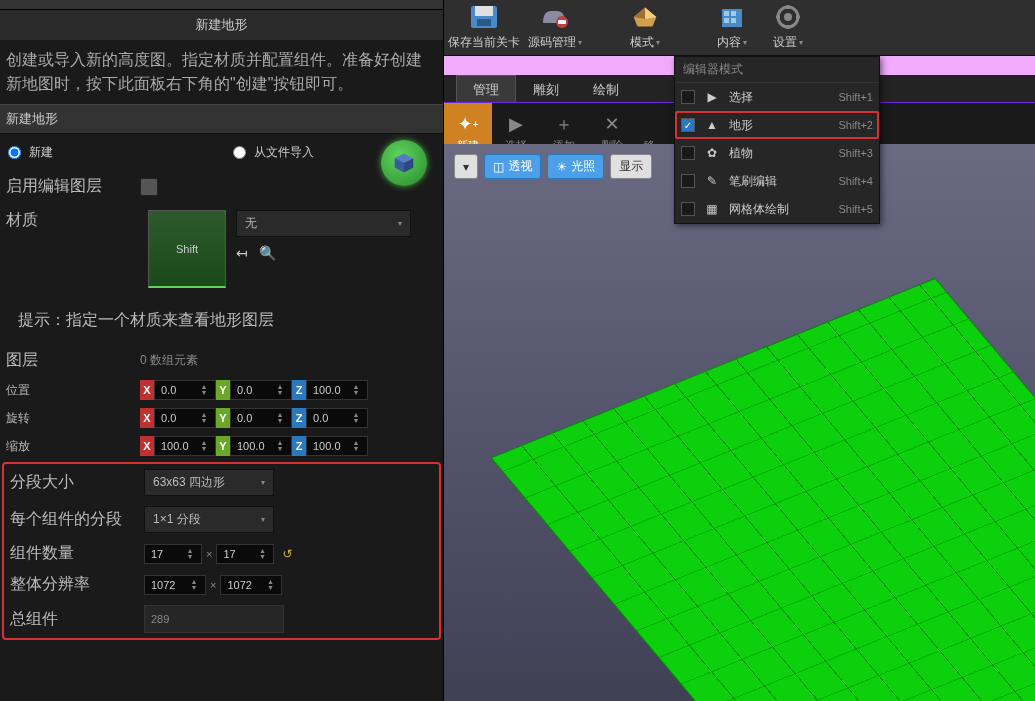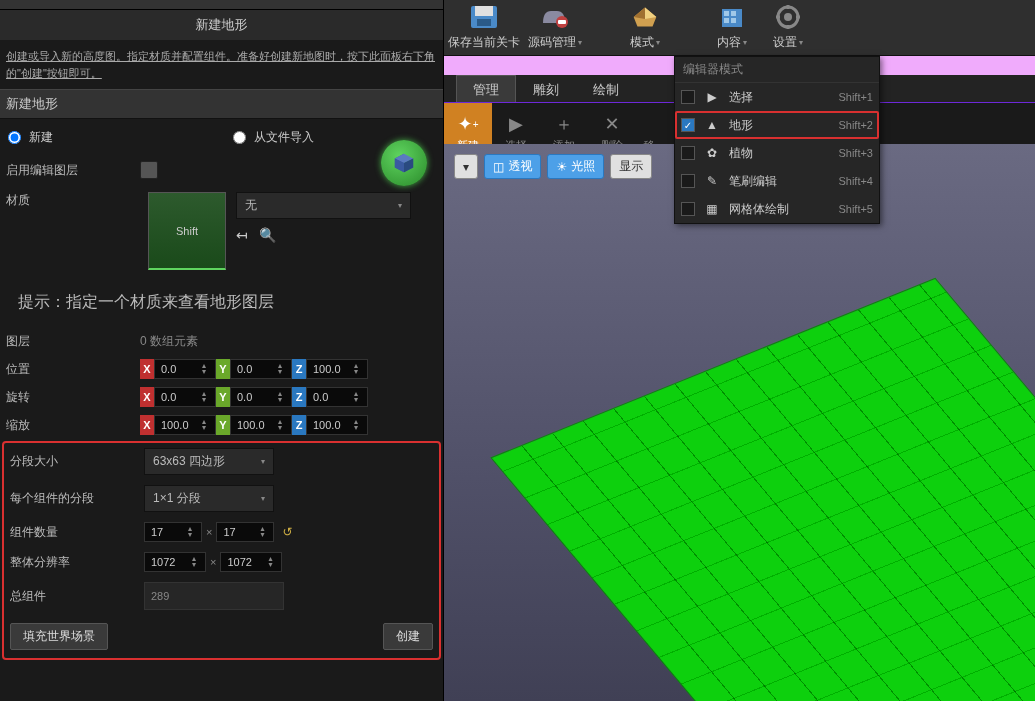--- a/index.html
+++ b/index.html
@@ -2,29 +2,29 @@
 <html><head>
 <meta charset="utf-8">
 <style>
 * { margin: 0; padding: 0; box-sizing: border-box; font-family: "Microsoft YaHei", Arial, sans-serif; }
 body { background: #262626; color: #b0b0b0; font-size: 12px; width: 1035px; height: 701px; overflow: hidden; position: relative; }
 
 
 .left-panel { position: absolute; left: 0; top: 0; width: 444px; height: 701px; background: #1a1a1a; border-right: 1px solid #000; }
 .header-strip { height: 10px; background: #333; border-bottom: 1px solid #000; }
 .section-title { background: #2a2a2a; text-align: center; padding: 6px; color: #ccc; font-size: 13px; }
-.description { padding: 8px 6px; color: #aaa; font-size: 11px; line-height: 1.5; position: relative; text-decoration: underline; }
+.description { padding: 8px 6px; color: #aaa; font-size: 16px; line-height: 1.5; position: relative; }
 .cube-icon { position: absolute; right: 16px; top: 100px; width: 46px; height: 46px; border-radius: 50%; background: radial-gradient(circle at 40% 35%, #5fd45f, #2a8a2a); display: flex; align-items: center; justify-content: center; box-shadow: 0 0 6px #44aa44; }
 .cube-icon svg { width: 22px; height: 22px; }
 .sub-header { background: #333; padding: 5px 6px; color: #ccc; font-size: 13px; border-top: 1px solid #444; border-bottom: 1px solid #111; }
 .radio-row { display: flex; align-items: center; padding: 10px 8px; gap: 180px; }
 .radio-opt { display: flex; align-items: center; gap: 8px; color: #ccc; }
 .radio-opt input[type=radio] { width: 13px; height: 13px; }
 .prop-row { display: flex; align-items: center; padding: 5px 4px; min-height: 28px; }
-.prop-label { width: 136px; color: #bbb; font-size: 12px; padding-left: 2px; }
+.prop-label { width: 136px; color: #bbb; font-size: 16px; padding-left: 2px; }
 .checkbox-gray { width: 18px; height: 18px; background: #555; border: 1px solid #222; border-radius: 2px; }
 .material-row { display: flex; align-items: flex-start; padding: 8px 4px; }
 .material-thumb { width: 78px; height: 78px; background: linear-gradient(#2d5a2d, #1a4a1a); border: 1px solid #555; border-bottom: 2px solid #5fd45f; display: flex; align-items: center; justify-content: center; color: #ccc; font-size: 11px; margin-left: 8px; }
 .material-right { flex: 1; margin-left: 10px; }
 .dropdown-dark { background: #2a2a2a; border: 1px solid #111; color: #bbb; padding: 4px 8px; width: 175px; display: flex; justify-content: space-between; align-items: center; cursor: pointer; }
 .arrow-icons { display: flex; gap: 12px; margin-top: 8px; color: #ccc; font-size: 14px; }
 .hint-row { padding: 14px 18px; color: #bbb; font-size: 16px; }
 .xyz-row { display: flex; align-items: center; padding: 4px 4px; }
 .xyz-label { width: 136px; color: #bbb; font-size: 12px; padding-left: 2px; }
 .axis-badge { width: 14px; height: 20px; display: inline-flex; align-items: center; justify-content: center; color: #fff; font-size: 11px; font-weight: bold; }
@@ -233,24 +233,20 @@
         <div class="num-wrap" style="width:62px">
             <input class="num-input" style="width: 42px;" value="1072">
             <span class="spinner">▴<br>▾</span>
           </div>
       </div>
     </div>
     <div class="prop-row">
       <div class="prop-label">总组件</div>
       <div class="readonly-cell">289</div>
     </div>
-    <div class="bottom-bar">
-      <button class="btn">填充世界场景</button>
-      <button class="btn">创建</button>
-    </div>
   </div>
 </div>
 
 <div class="right-area">
   <div class="toolbar">
     <div class="toolbar-btn">
       <div class="ticon">
           <svg width="32" height="28" viewBox="0 0 32 28">
             <rect x="3" y="3" width="26" height="22" rx="2" fill="#4a8ac8"></rect>
             <rect x="7" y="3" width="18" height="10" fill="#e0e0e0"></rect>

